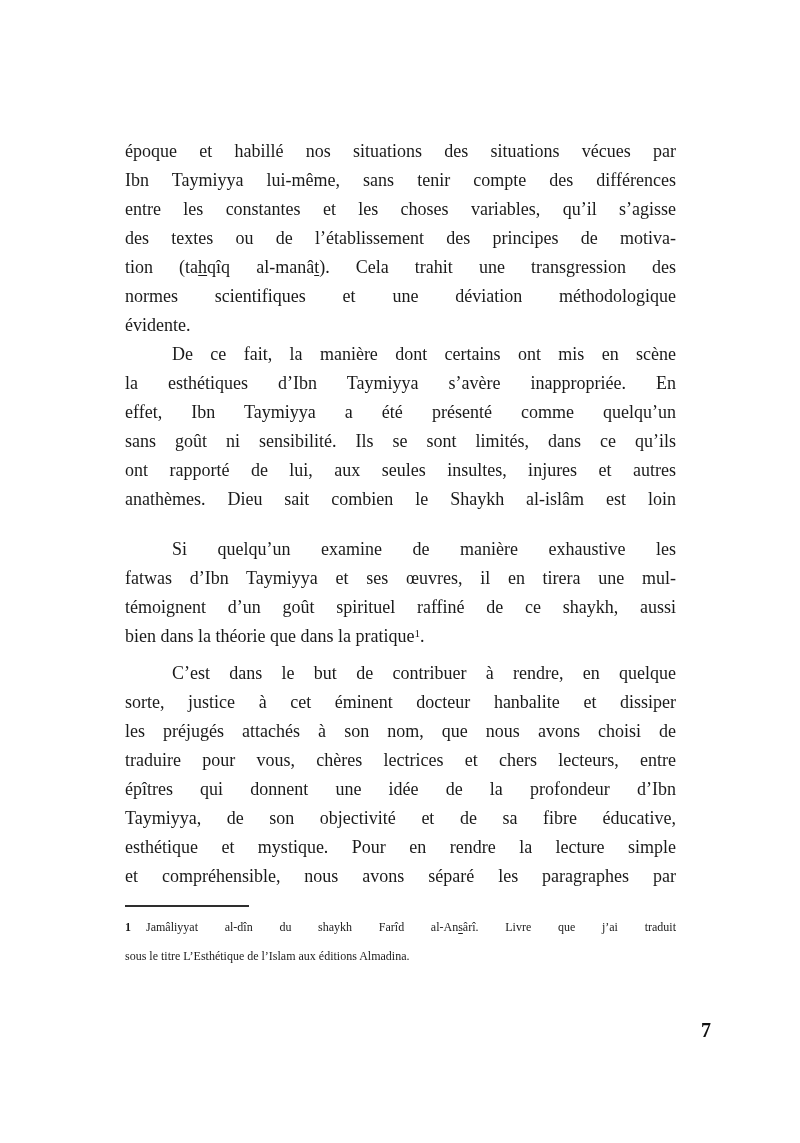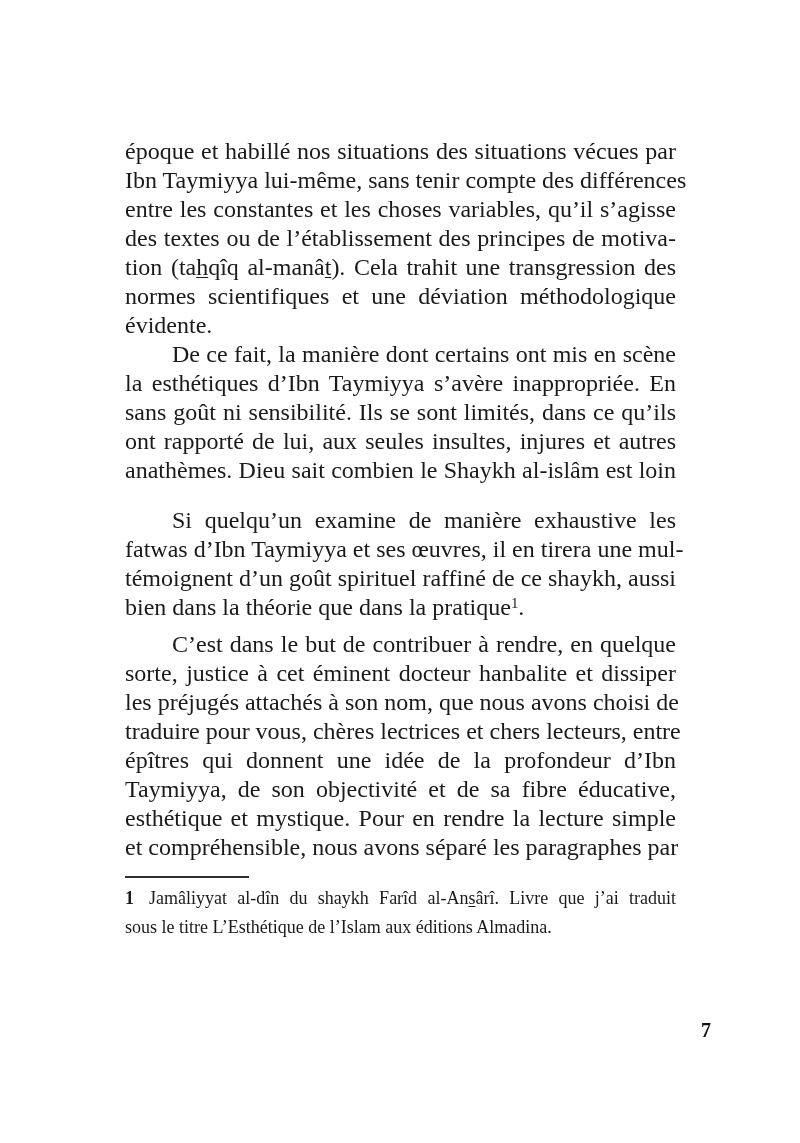--- a/index.html
+++ b/index.html
@@ -23,21 +23,21 @@
   .text-block {
     position: absolute;
     left: 125px;
     top: 137px;
     width: 551px;
   }
   .para { margin: 0; }
   .para:nth-child(3) { margin-top: 21px; }
   .para:nth-child(4) { margin-top: 8px; }
   .line {
-    font-size: 24px;
+    font-size: 18px;
     line-height: 29px;
     height: 29px;
     text-align: justify;
     text-align-last: justify;
     white-space: nowrap;
   }
   .line.last {
     text-align-last: left;
   }
   .line.first {
@@ -56,21 +56,21 @@
     position: relative;
     top: -0.45em;
   }
   .fn-rule {
     width: 124px;
     border: none;
     border-top: 2px solid #2e2e2e;
     margin: 14px 0 6px 0;
   }
   .footnote .line {
-    font-size: 18px;
+    font-size: 12px;
     line-height: 29px;
     height: 29px;
   }
   .pagenum {
     position: absolute;
     left: 701px;
     top: 1019px;
     font-size: 20px;
     font-weight: bold;
     color: #111111;
@@ -88,20 +88,21 @@
           <div class="line"><span>Ibn Taymiyya lui-même, sans tenir compte des différences</span></div>
           <div class="line"><span>entre les constantes et les choses variables, qu’il s’agisse</span></div>
           <div class="line"><span>des textes ou de l’établissement des principes de motiva-</span></div>
           <div class="line"><span>tion (</span><span class="it">ta</span><span class="it ul">h</span><span class="it">qîq al-manâ</span><span class="it ul">t</span><span>). Cela trahit une transgression des</span></div>
           <div class="line"><span>normes scientifiques et une déviation méthodologique</span></div>
           <div class="line last"><span>évidente.</span></div>
         </div>
         <div class="para">
           <div class="line first"><span>De ce fait, la manière dont certains ont mis en scène</span></div>
           <div class="line"><span>la esthétiques d’Ibn Taymiyya s’avère inappropriée. En</span></div>
+          <div class="line"><span>effet, Ibn Taymiyya a été présenté comme quelqu’un</span></div>
           <div class="line"><span>sans goût ni sensibilité. Ils se sont limités, dans ce qu’ils</span></div>
           <div class="line"><span>ont rapporté de lui, aux seules insultes, injures et autres</span></div>
           <div class="line"><span>anathèmes. Dieu sait combien le Shaykh al-islâm est loin</span></div>
         </div>
         <div class="para">
           <div class="line first"><span>Si quelqu’un examine de manière exhaustive les</span></div>
           <div class="line"><span>fatwas d’Ibn Taymiyya et ses œuvres, il en tirera une mul-</span></div>
           <div class="line"><span>témoignent d’un goût spirituel raffiné de ce shaykh, aussi</span></div>
           <div class="line last"><span>bien dans la théorie que dans la pratique</span><span class="sup">1</span><span>.</span></div>
         </div>

